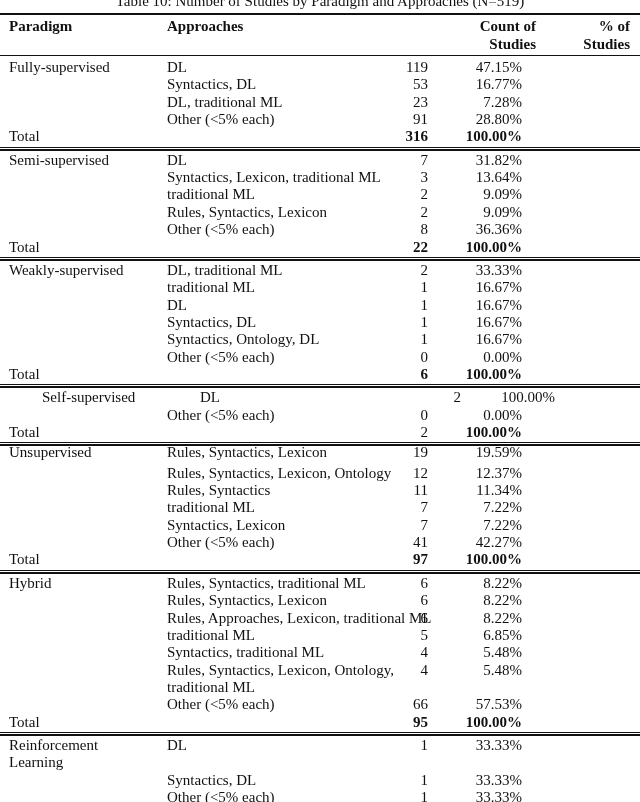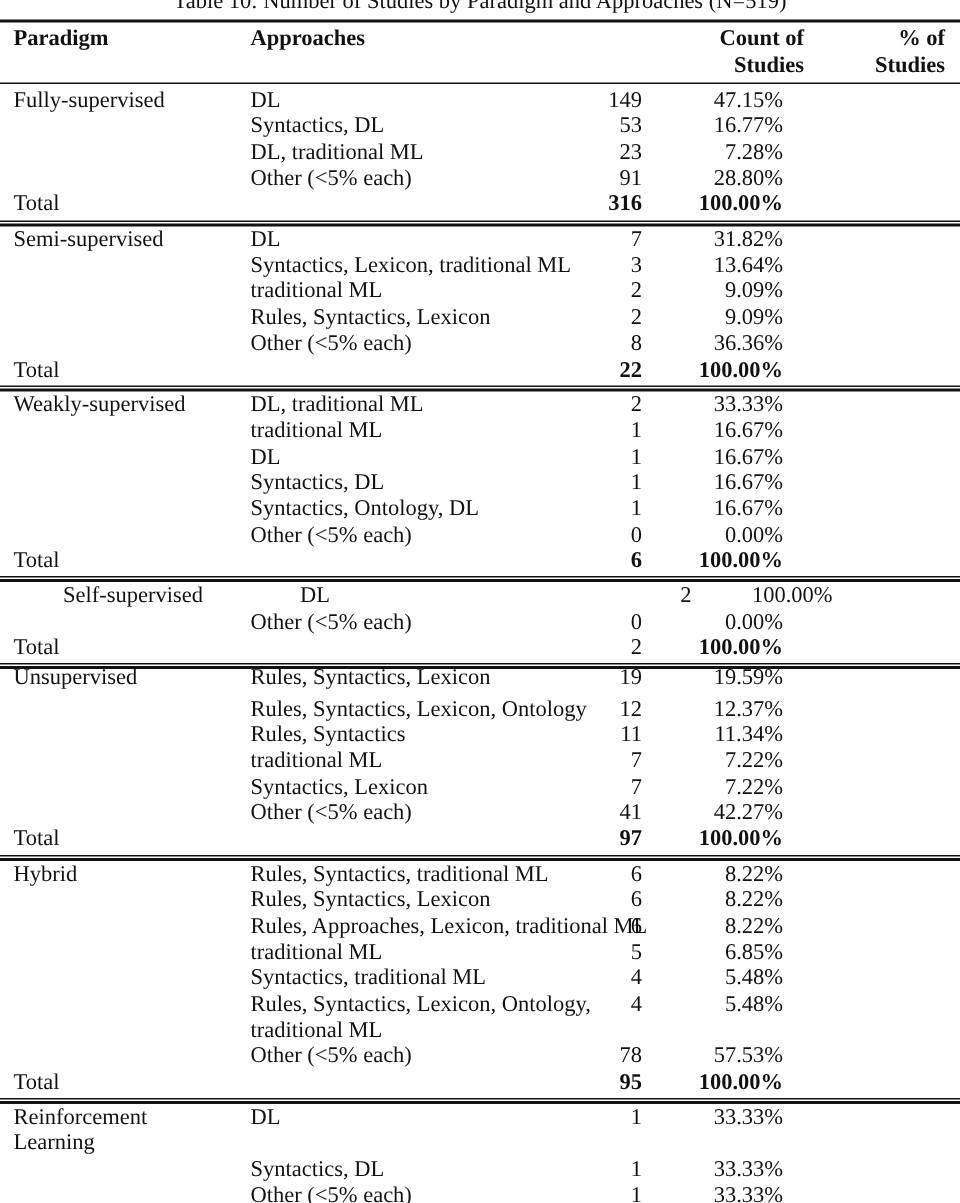--- a/index.html
+++ b/index.html
@@ -31,21 +31,21 @@
   <div class="hdr" style="right:10px; top:17px; text-align:center">% of</div>
   <div class="hdr" style="right:10px; top:35px; text-align:right">Studies</div>
 </div>
 <div class="rule thin" style="top:55px"></div>
 
 <div id="table-body">
     <div>
       <div class="row" style="top: 59px;">
         <span class="c1">Fully-supervised</span>
         <span class="c2">DL</span>
-        <span class="c3">149</span>
+        <span class="c3">119</span>
         <span class="c4">47.15%</span>
       </div>
       <div class="row" style="top: 76.35px;">
         <span class="c2">Syntactics, DL</span>
         <span class="c3">53</span>
         <span class="c4">16.77%</span>
       </div>
       <div class="row" style="top: 93.7px;">
         <span class="c2">DL, traditional ML</span>
         <span class="c3">23</span>
@@ -229,21 +229,21 @@
       <div class="row" style="top: 661.55px;">
         <span class="c2">Rules, Syntactics, Lexicon, Ontology,</span>
         <span class="c3">4</span>
         <span class="c4">5.48%</span>
       </div>
       <div class="row" style="top: 678.9px;">
         <span class="c2">traditional ML</span>
       </div>
       <div class="row" style="top: 696.25px;">
         <span class="c2">Other (&lt;5% each)</span>
-        <span class="c3">78</span>
+        <span class="c3">66</span>
         <span class="c4">57.53%</span>
       </div>
       <div class="row" style="top: 713.6px;">
         <span class="c1">Total</span>
         <span class="c3 b">95</span>
         <span class="c4 b">100.00%</span>
       </div>
       <div class="rule thin" style="top: 731.95px;"></div>
       <div class="rule thick" style="top: 733.95px;"></div>
     </div>

